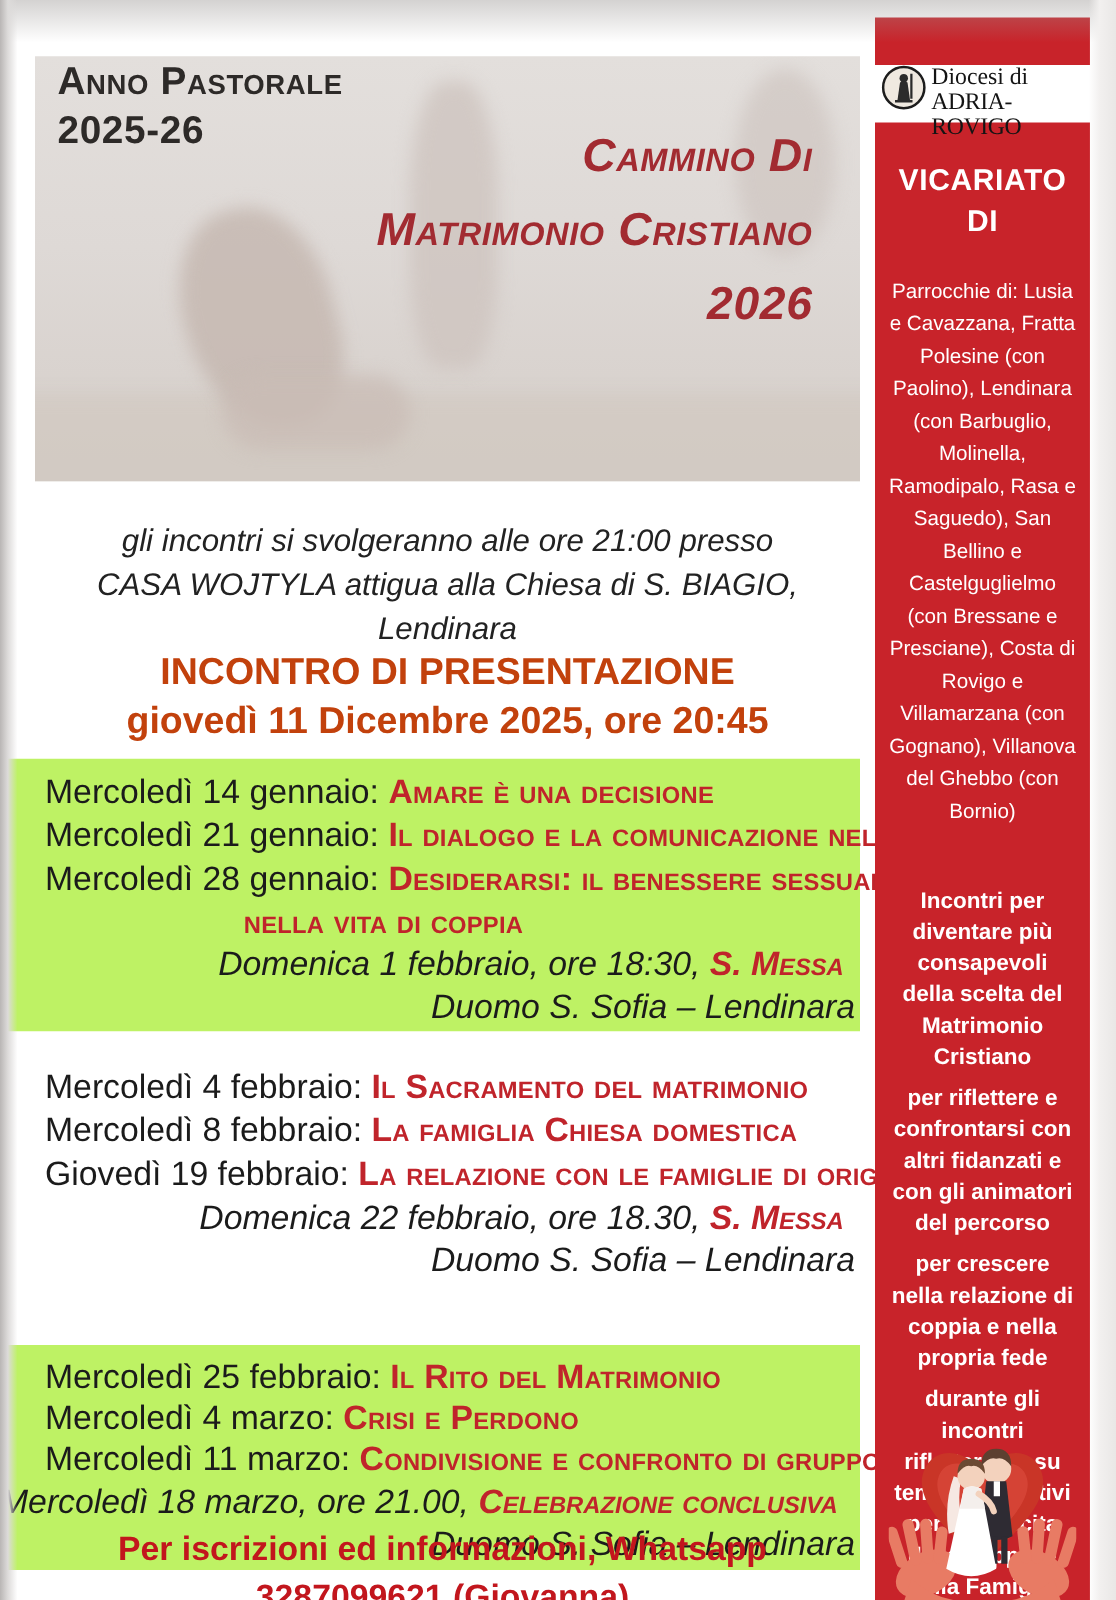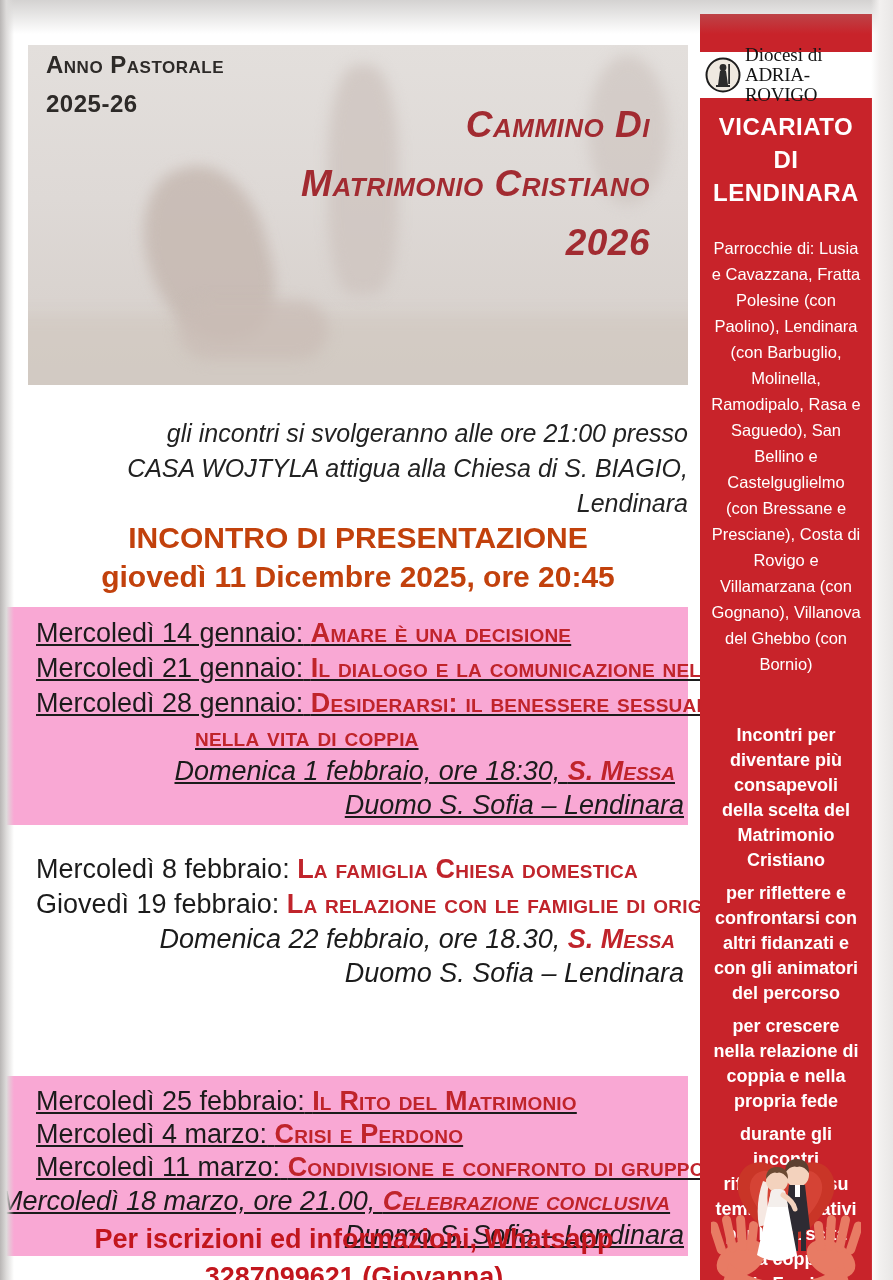--- a/index.html
+++ b/index.html
@@ -18,58 +18,58 @@
     background:linear-gradient(180deg,#e3dfdc 0%,#ded9d6 45%,#d5cec9 100%);overflow:hidden;}
   .fig{position:absolute;border-radius:50%;filter:blur(7px);}
   .fig-man-body{left:120px;top:120px;width:120px;height:180px;background:rgba(196,182,175,.8);
     border-radius:48% 52% 40% 60%;transform:rotate(-14deg);}
   .fig-man-leg{left:150px;top:255px;width:150px;height:60px;background:rgba(201,188,181,.75);border-radius:40px;}
   .fig-woman{left:300px;top:20px;width:70px;height:230px;background:rgba(206,196,191,.8);border-radius:40% 40% 35% 35%;}
   .fig-woman2{left:560px;top:10px;width:80px;height:150px;background:rgba(203,193,188,.6);}
   .fig-sand{left:-20px;top:270px;width:720px;height:90px;background:rgba(208,198,190,.55);border-radius:0;}
 
   .year-label{position:absolute;left:18px;top:0px;color:#2d2a28;font-weight:600;
-    font-variant:small-caps;font-size:24px;line-height:39px;letter-spacing:.5px;}
+    font-variant:small-caps;font-size:31px;line-height:39px;letter-spacing:.5px;}
   .year-label .yr2{font-variant:normal;}
   .main-title{position:absolute;right:38px;top:50px;text-align:right;color:#a22b31;
     font-variant:small-caps;font-weight:700;font-size:37px;line-height:59px;letter-spacing:.5px;font-style:italic;}
 
   
-  .intro{position:absolute;left:28px;top:416px;width:660px;text-align:right;
+  .intro{position:absolute;left:28px;top:416px;width:660px;text-align:center;
     font-style:italic;color:#222;font-size:25px;line-height:35px;}
   .presentation{position:absolute;left:28px;top:518px;width:660px;text-align:center;
     color:#c2410c;font-weight:700;font-size:30px;line-height:39px;}
 
   
   .block{position:absolute;left:0;width:688px;font-size:27px;color:#1b1b1b;}
-  .block.pink{background:#f9a8d4;text-decoration:underline;}
+  .block.pink{background:#bef264;}
   .b1{top:607px;height:218px;padding-top:9px;box-sizing:border-box;}
   .b2{top:843px;height:190px;padding-top:9px;box-sizing:border-box;}
   .b3{top:1032px;height:180px;padding-top:9px;box-sizing:border-box;margin-top:44px;}
   .row{padding-left:36px;line-height:35px;white-space:nowrap;}
   .b3 .row{line-height:33px;}
   .topic{color:#c0242b;font-weight:700;font-variant:small-caps;letter-spacing:.2px;}
   .cont-line{padding-left:195px;line-height:33px;}
   .mass-line{text-align:right;padding-right:13px;font-style:italic;line-height:34px;white-space:nowrap;}
   .mass-line .hl{color:#c0242b;font-weight:700;font-variant:small-caps;}
   .loc-line{text-align:right;padding-right:4px;font-style:italic;line-height:34px;}
 
   .contact{position:absolute;left:20px;top:1220px;width:668px;text-align:center;
     color:#c2161d;font-weight:700;font-size:27px;line-height:38px;}
 
   
   .sidebar{position:absolute;left:700px;top:14px;width:172px;height:1266px;
     background:#c8232a;color:#fff;text-align:center;z-index:5;}
   .diocese-box{margin-top:38px;height:46px;background:#fff;color:#141414;
-    display:flex;align-items:center;justify-content:flex-start;padding:0 4px 0 5px;box-sizing:border-box;}
+    display:flex;align-items:flex-start;justify-content:flex-start;padding:0 4px 0 5px;box-sizing:border-box;}
   .emblem{flex:0 0 36px;height:36px;margin-right:4px;}
   .diocese-text{font-family:"Liberation Serif",serif;text-align:left;line-height:20px;}
   .diocese-text .d1{font-size:19px;}
   .diocese-text .d2{font-size:19px;letter-spacing:-.3px;}
-  .vicariato{margin-top:12px;font-weight:700;font-size:24px;line-height:33px;letter-spacing:.5px;}
+  .vicariato{margin-top:30px;font-weight:700;font-size:24px;line-height:33px;letter-spacing:.5px;}
   .parishes{margin:26px auto 0;width:152px;font-size:16.5px;line-height:26px;}
   .side-par{margin:8px auto 0;width:148px;font-weight:700;font-size:18px;line-height:25px;}
   .couple-art{position:absolute;left:11px;bottom:-8px;width:150px;height:145px;}
 
   [data-name]{}
 </style>
 </head>
 <body>
 
 <div class="page" data-name="poster-page">
@@ -118,20 +118,24 @@
       <span class="topic" data-name="row-topic">Desiderarsi: il benessere sessuale</span>
     </div>
     <div class="cont-line topic" data-name="row-topic-continuation">nella vita di coppia</div>
     <div class="mass-line" data-name="mass-line">
       <span data-name="mass-date">Domenica 1 febbraio, ore 18:30, </span><span class="hl" data-name="mass-label">S. Messa</span>
     </div>
     <div class="loc-line" data-name="mass-location">Duomo S. Sofia – Lendinara</div>
   </div>
 
   <div class="block b2" data-name="schedule-block-february">
+    <div class="row" data-name="schedule-row">
+      <span class="date" data-name="row-date">Mercoledì 4 febbraio:</span>
+      <span class="topic" data-name="row-topic">Il Sacramento del matrimonio</span>
+    </div>
     <div class="row" data-name="schedule-row">
       <span class="date" data-name="row-date">Mercoledì 8 febbraio:</span>
       <span class="topic" data-name="row-topic">La famiglia Chiesa domestica</span>
     </div>
     <div class="row" data-name="schedule-row">
       <span class="date" data-name="row-date">Giovedì 19 febbraio:</span>
       <span class="topic" data-name="row-topic">La relazione con le famiglie di origine</span>
     </div>
     <div class="mass-line" data-name="mass-line">
       <span data-name="mass-date">Domenica 22 febbraio, ore 18.30, </span><span class="hl" data-name="mass-label">S. Messa</span>
@@ -171,21 +175,20 @@
       </svg>
       <div class="diocese-text" data-name="diocese-name">
         <div class="d1" data-name="diocese-name-line1">Diocesi di</div>
         <div class="d2" data-name="diocese-name-line2">ADRIA-ROVIGO</div>
       </div>
     </div>
 
     <div class="vicariato" data-name="vicariate-title">
       <div data-name="vicariate-title-line1">VICARIATO</div>
       <div data-name="vicariate-title-line2">DI</div>
-      <div data-name="vicariate-title-line3">LENDINARA</div>
     </div>
 
     <div class="parishes" data-name="parish-list">Parrocchie di: Lusia e Cavazzana, Fratta Polesine (con Paolino), Lendinara (con Barbuglio, Molinella, Ramodipalo, Rasa e Saguedo), San Bellino e Castelguglielmo (con Bressane e Presciane), Costa di Rovigo e Villamarzana (con Gognano), Villanova del Ghebbo (con Bornio)</div>
 
     <div class="side-par" style="margin-top:46px;" data-name="sidebar-paragraph-1">Incontri per diventare più consapevoli della scelta del Matrimonio Cristiano</div>
     <div class="side-par" data-name="sidebar-paragraph-2">per riflettere e confrontarsi con altri fidanzati e con gli animatori del percorso</div>
     <div class="side-par" data-name="sidebar-paragraph-3">per crescere nella relazione di coppia e nella propria fede</div>
     <div class="side-par" data-name="sidebar-paragraph-4">durante gli incontri rifletteremo su temi significativi per la crescita della coppia e della Famiglia Cristiana</div>
 
     <svg class="couple-art" data-name="heart-hands-couple-illustration" viewBox="0 0 150 145">

